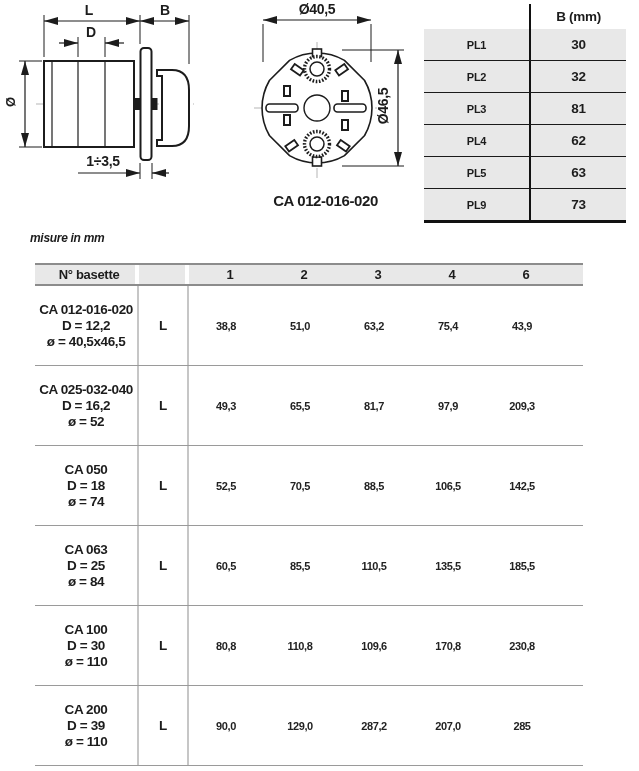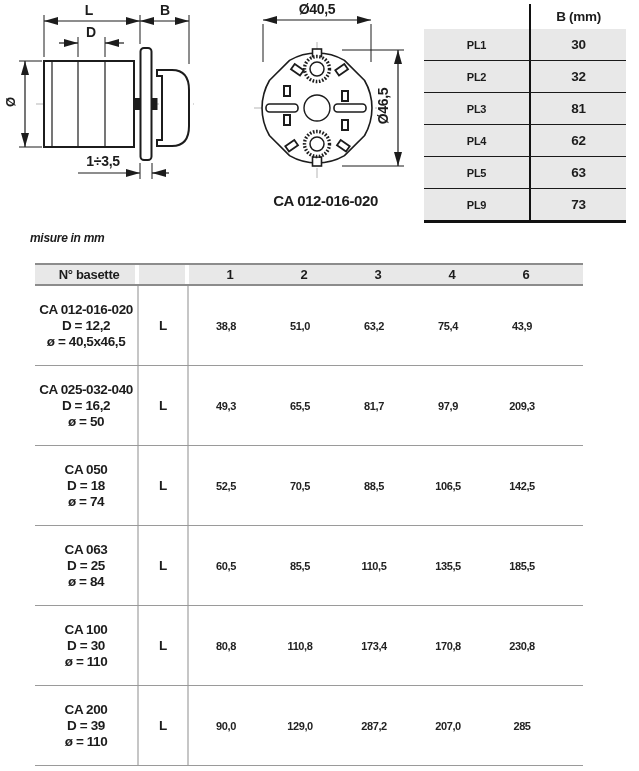--- a/index.html
+++ b/index.html
@@ -230,21 +230,21 @@
     <div class="v-cell">63,2</div>
     <div class="v-cell">75,4</div>
     <div class="v-cell">43,9</div>
     <div></div>
   </div>
 
   <div class="grid-row data-row">
     <div class="name-cell">
       <div>CA 025-032-040</div>
       <div>D = 16,2</div>
-      <div>ø = 50</div>
+      <div>ø = 52</div>
     </div>
     <div class="l-cell">L</div>
     <div class="v-cell">49,3</div>
     <div class="v-cell">65,5</div>
     <div class="v-cell">81,7</div>
     <div class="v-cell">97,9</div>
     <div class="v-cell">209,3</div>
     <div></div>
   </div>
 
@@ -280,21 +280,21 @@
 
   <div class="grid-row data-row">
     <div class="name-cell">
       <div>CA 100</div>
       <div>D = 30</div>
       <div>ø = 110</div>
     </div>
     <div class="l-cell">L</div>
     <div class="v-cell">80,8</div>
     <div class="v-cell">110,8</div>
-    <div class="v-cell">173,4</div>
+    <div class="v-cell">109,6</div>
     <div class="v-cell">170,8</div>
     <div class="v-cell">230,8</div>
     <div></div>
   </div>
 
   <div class="grid-row data-row">
     <div class="name-cell">
       <div>CA 200</div>
       <div>D = 39</div>
       <div>ø = 110</div>

